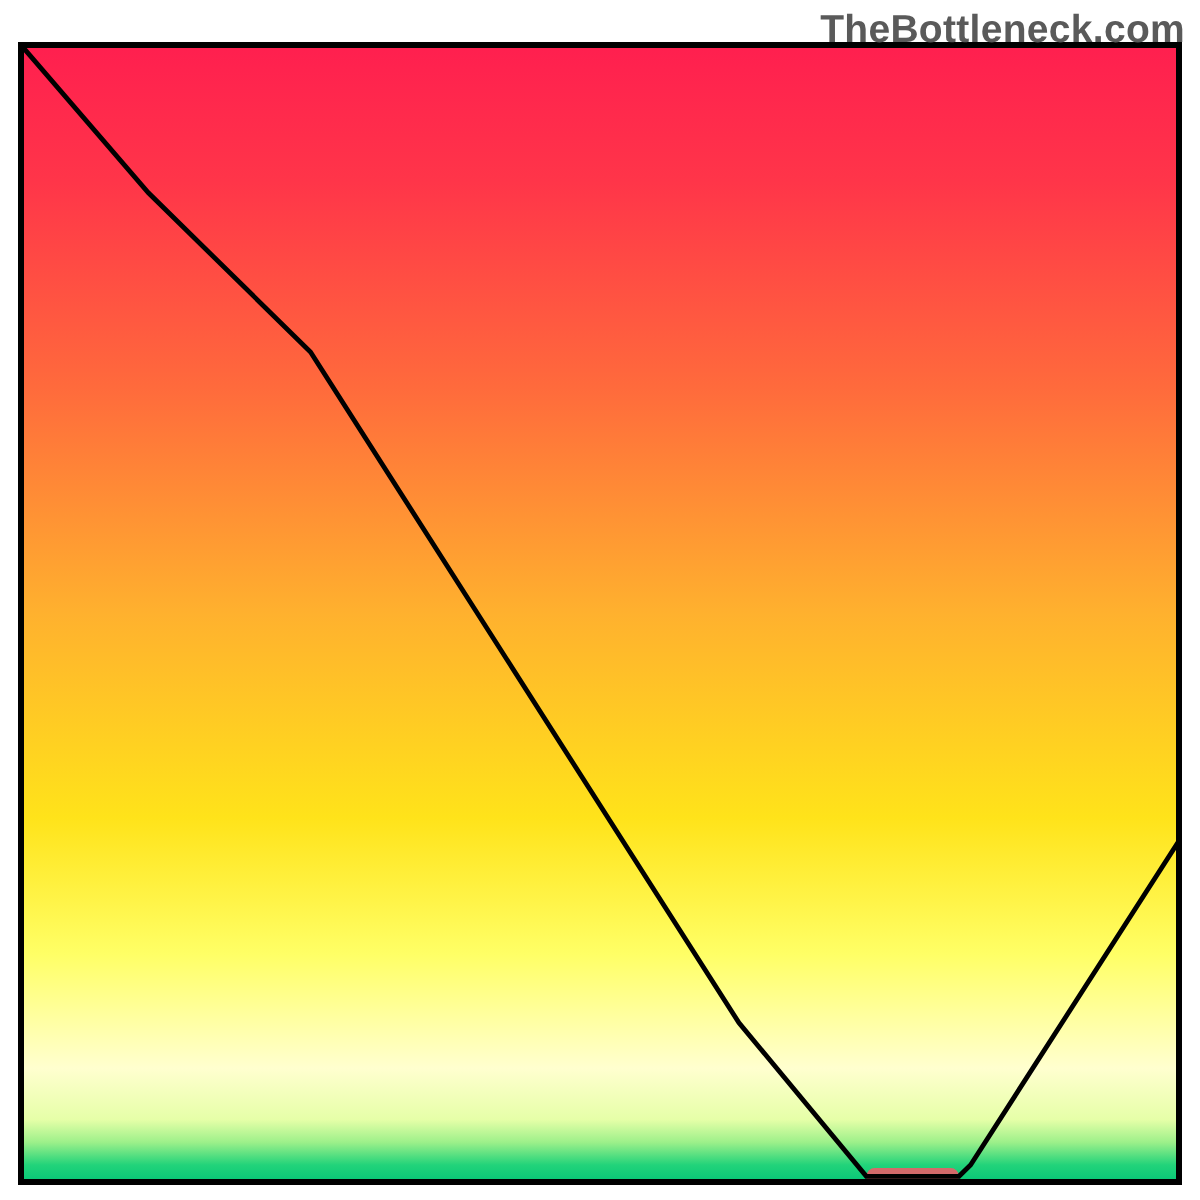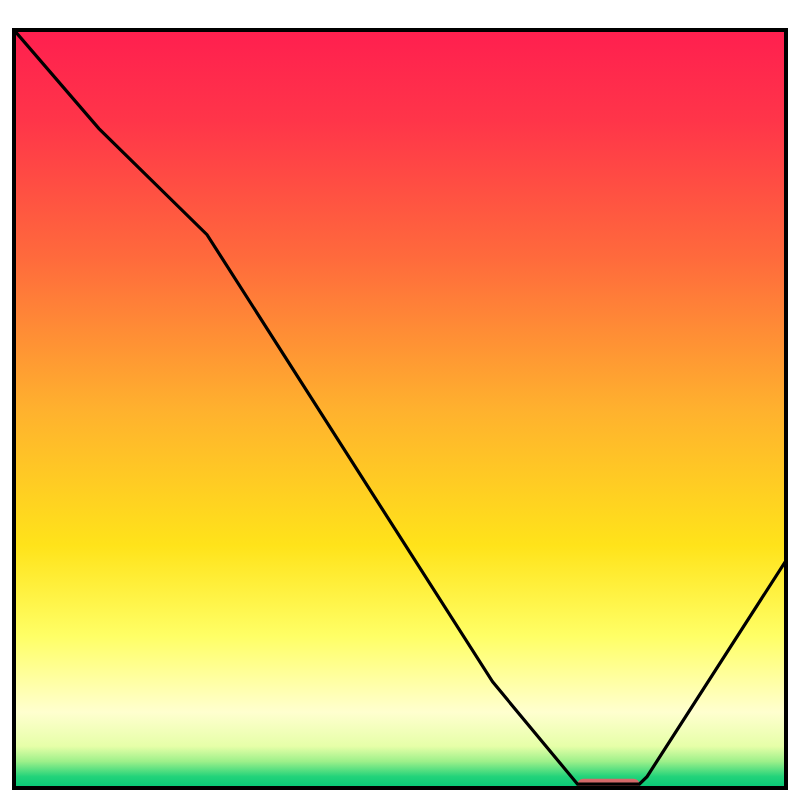--- a/index.html
+++ b/index.html
@@ -28,20 +28,21 @@
   svg.plot {
     position: absolute;
     left: 0;
     top: 0;
   }
 </style>
 </head>
 <body>
 
 <div class="chart-container">
+  <div class="watermark">TheBottleneck.com</div>
 
   <svg class="plot" width="800" height="800" viewBox="0 0 800 800">
     <defs>
       <linearGradient id="bg-grad" x1="0" y1="0" x2="0" y2="1">
           <stop offset="0%" stop-color="#ff1f4f"></stop>
           <stop offset="12%" stop-color="#ff3549"></stop>
           <stop offset="30%" stop-color="#ff6a3c"></stop>
           <stop offset="50%" stop-color="#ffb12e"></stop>
           <stop offset="68%" stop-color="#ffe31a"></stop>
           <stop offset="80%" stop-color="#ffff66"></stop>

